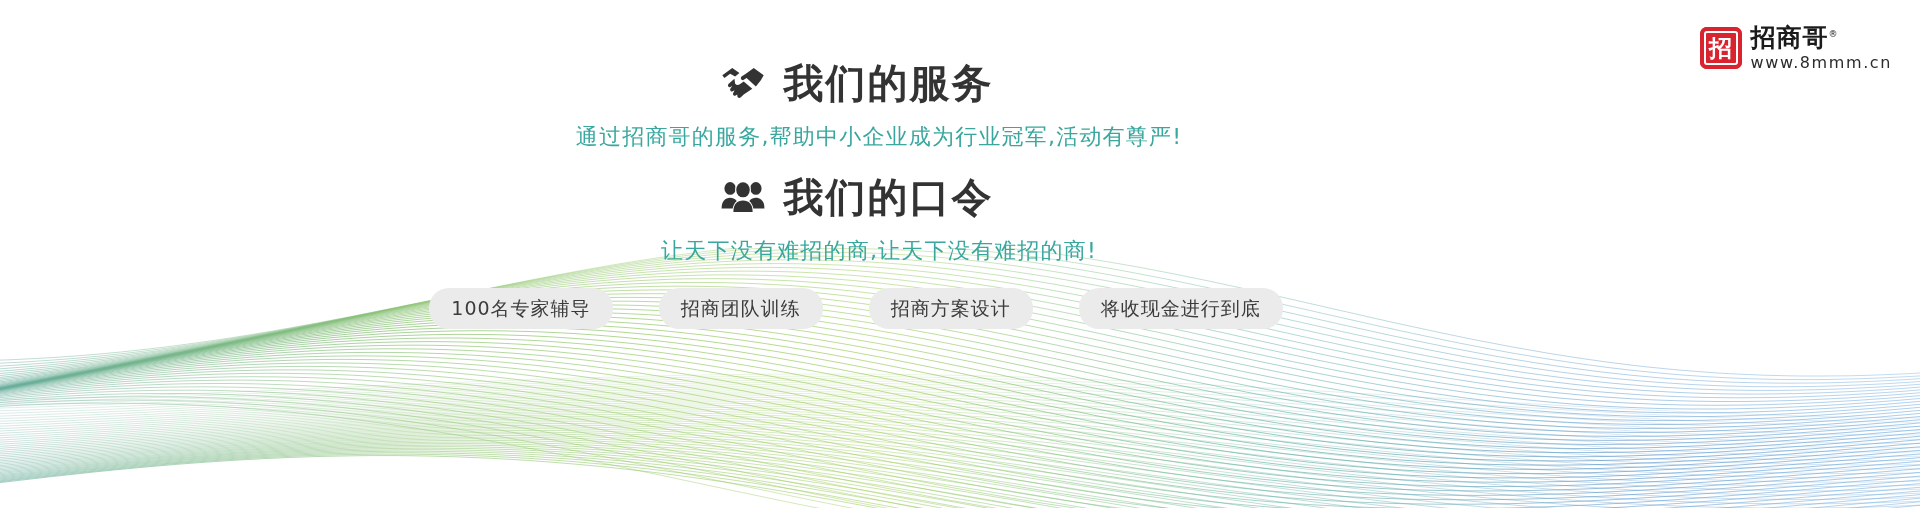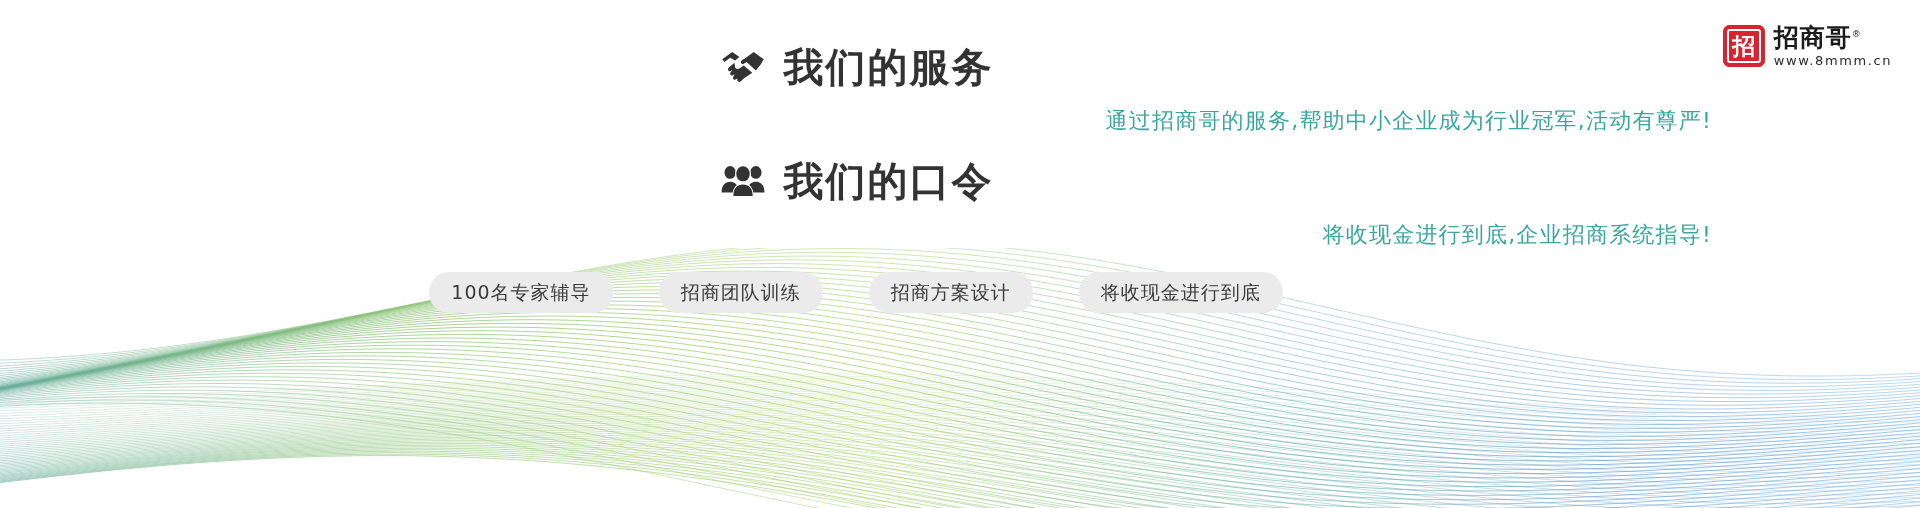--- a/index.html
+++ b/index.html
@@ -31,26 +31,26 @@
     position:relative;z-index:2;color:#ffffff;font-size:23px;line-height:1;
     font-weight:bold;font-family:"DejaVu Sans","Liberation Sans",sans-serif;
   }
   .logo-txt{display:flex;flex-direction:column;justify-content:center;}
   .logo-name{
     font-size:25px;font-weight:bold;color:#1b1b1b;letter-spacing:1px;
     line-height:1.08;white-space:nowrap;position:relative;
   }
   .logo-reg{font-size:9px;vertical-align:super;font-weight:normal;color:#1b1b1b;}
   .logo-url{
-    font-size:13px;color:#2b2b2b;letter-spacing:1.6px;margin-top:2px;
+    font-size:16px;color:#2b2b2b;letter-spacing:1.6px;margin-top:2px;
     font-family:"DejaVu Sans","Liberation Sans",sans-serif;white-space:nowrap;
   }
 
   
-  .content{position:relative;z-index:4;width:1712px;text-align:right;padding-top:46px;box-sizing:border-box;}
+  .content{position:relative;z-index:4;width:1712px;text-align:center;padding-top:62px;box-sizing:border-box;}
 
   .headline{
     display:flex;align-items:center;justify-content:center;gap:17px;
     color:#333333;font-size:40px;font-weight:bold;letter-spacing:2px;
     line-height:1;
   }
   .headline .hl-icon{display:inline-flex;align-items:center;justify-content:center;width:48px;height:42px;}
   .headline .hl-icon svg{display:block;}
 
   .subline{
@@ -216,21 +216,21 @@
           <ellipse cx="50" cy="16" rx="8" ry="9"></ellipse>
           <path d="M38 44 C38 34 43 29 50 29 C57 29 62 34 62 44 Z"></path>
           <ellipse cx="32" cy="18" rx="11" ry="12" fill="#ffffff"></ellipse>
           <ellipse cx="32" cy="18" rx="9.5" ry="10.5"></ellipse>
           <path d="M17 50 C17 37 23 31 32 31 C41 31 47 37 47 50 Z" fill="#ffffff"></path>
           <path d="M18.5 49 C18.5 38 24 33 32 33 C40 33 45.5 38 45.5 49 Z"></path>
         </svg>
       </span>
       <span>我们的口令</span>
     </div>
-    <div class="subline">将收现金进行到底,企业招商系统指导!</div>
+    <div class="subline">让天下没有难招的商,让天下没有难招的商!</div>
 
     <div class="pills">
       <div class="pill">100名专家辅导</div>
       <div class="pill">招商团队训练</div>
       <div class="pill">招商方案设计</div>
       <div class="pill">将收现金进行到底</div>
     </div>
 
   </div>
 </div>

